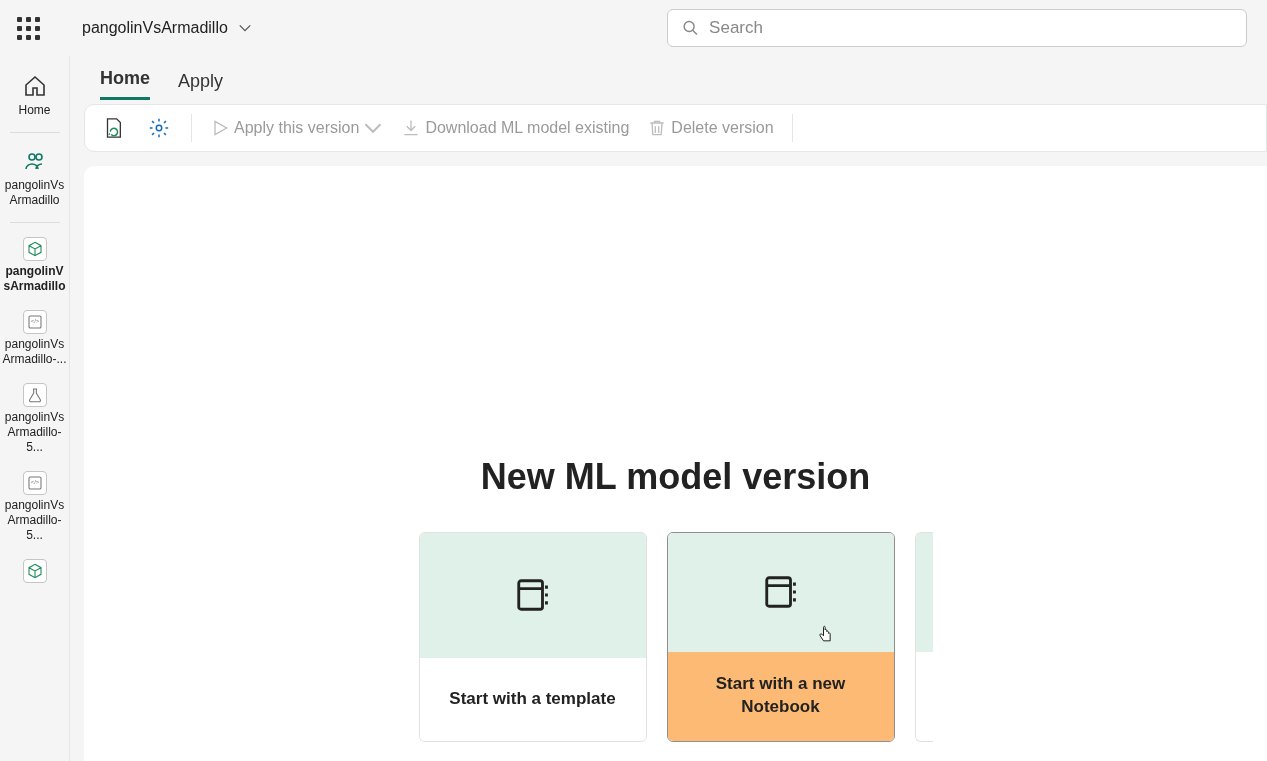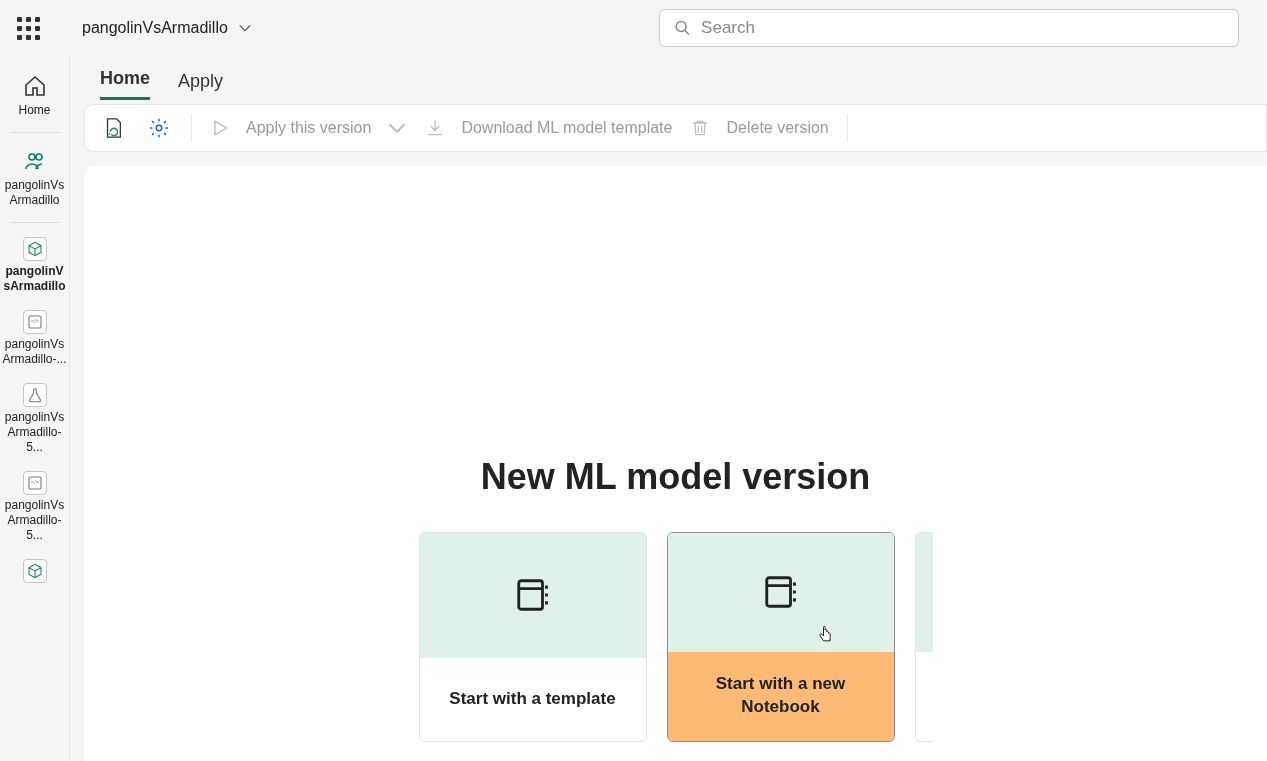--- a/index.html
+++ b/index.html
@@ -24,21 +24,21 @@
 .workspace-picker {
   display:flex; align-items:center; gap:10px;
   margin-left:18px; cursor:pointer;
   font-size:16px; color:#222;
 }
 .workspace-picker svg { width:14px; height:14px; }
 
 .search-wrap {
   margin-left:auto;
   flex: 0 0 580px;
-  margin-right: 20px;
+  margin-right: 12px;
 }
 .search {
   width:100%; height:38px;
   border:1px solid #ccc; border-radius:6px;
   background:#fff;
   display:flex; align-items:center;
   padding:0 14px; gap:10px;
 }
 .search input {
   border:none; outline:none;
@@ -110,21 +110,21 @@
   height:48px;
   background:#fff;
   border:1px solid #e6e6e6;
   border-top-left-radius:10px;
   border-bottom-left-radius:10px;
   display:flex; align-items:center;
   padding:0 14px;
   gap:18px;
 }
 .tool-btn {
-  display:flex; align-items:center; gap:16px;
+  display:flex; align-items:center; gap:4px;
   color:#9a9a9a;
   font-size:16px;
   cursor:pointer;
 }
 .tool-btn svg { width:20px; height:20px; }
 .tool-sep {
   width:1px; height:28px; background:#e6e6e6;
 }
 .tool-icon-btn {
   width:28px; height:28px;
@@ -327,21 +327,21 @@
       </svg>
     <span>Apply this version</span>
     <svg width="12" height="12" viewBox="0 0 16 16">
         <path d="M2 5 l6 6 6-6" fill="none" stroke="#bdbdbd" stroke-width="1.6"></path>
       </svg>
   </div>
   <div class="tool-btn">
     <svg viewBox="0 0 24 24">
         <path d="M12 3 v12 M7 10 l5 5 5-5 M4 20 h16" fill="none" stroke="#bdbdbd" stroke-width="1.6"></path>
       </svg>
-    <span>Download ML model template</span>
+    <span>Download ML model existing</span>
   </div>
   <div class="tool-btn">
     <svg viewBox="0 0 24 24">
         <path d="M4 6 h16 M9 6 V4 h6 v2 M6 6 l1 14 h10 l1-14 M10 10 v8 M14 10 v8" fill="none" stroke="#bdbdbd" stroke-width="1.6"></path>
       </svg>
     <span>Delete version</span>
   </div>
   <div class="tool-sep"></div>
 </div>
 

